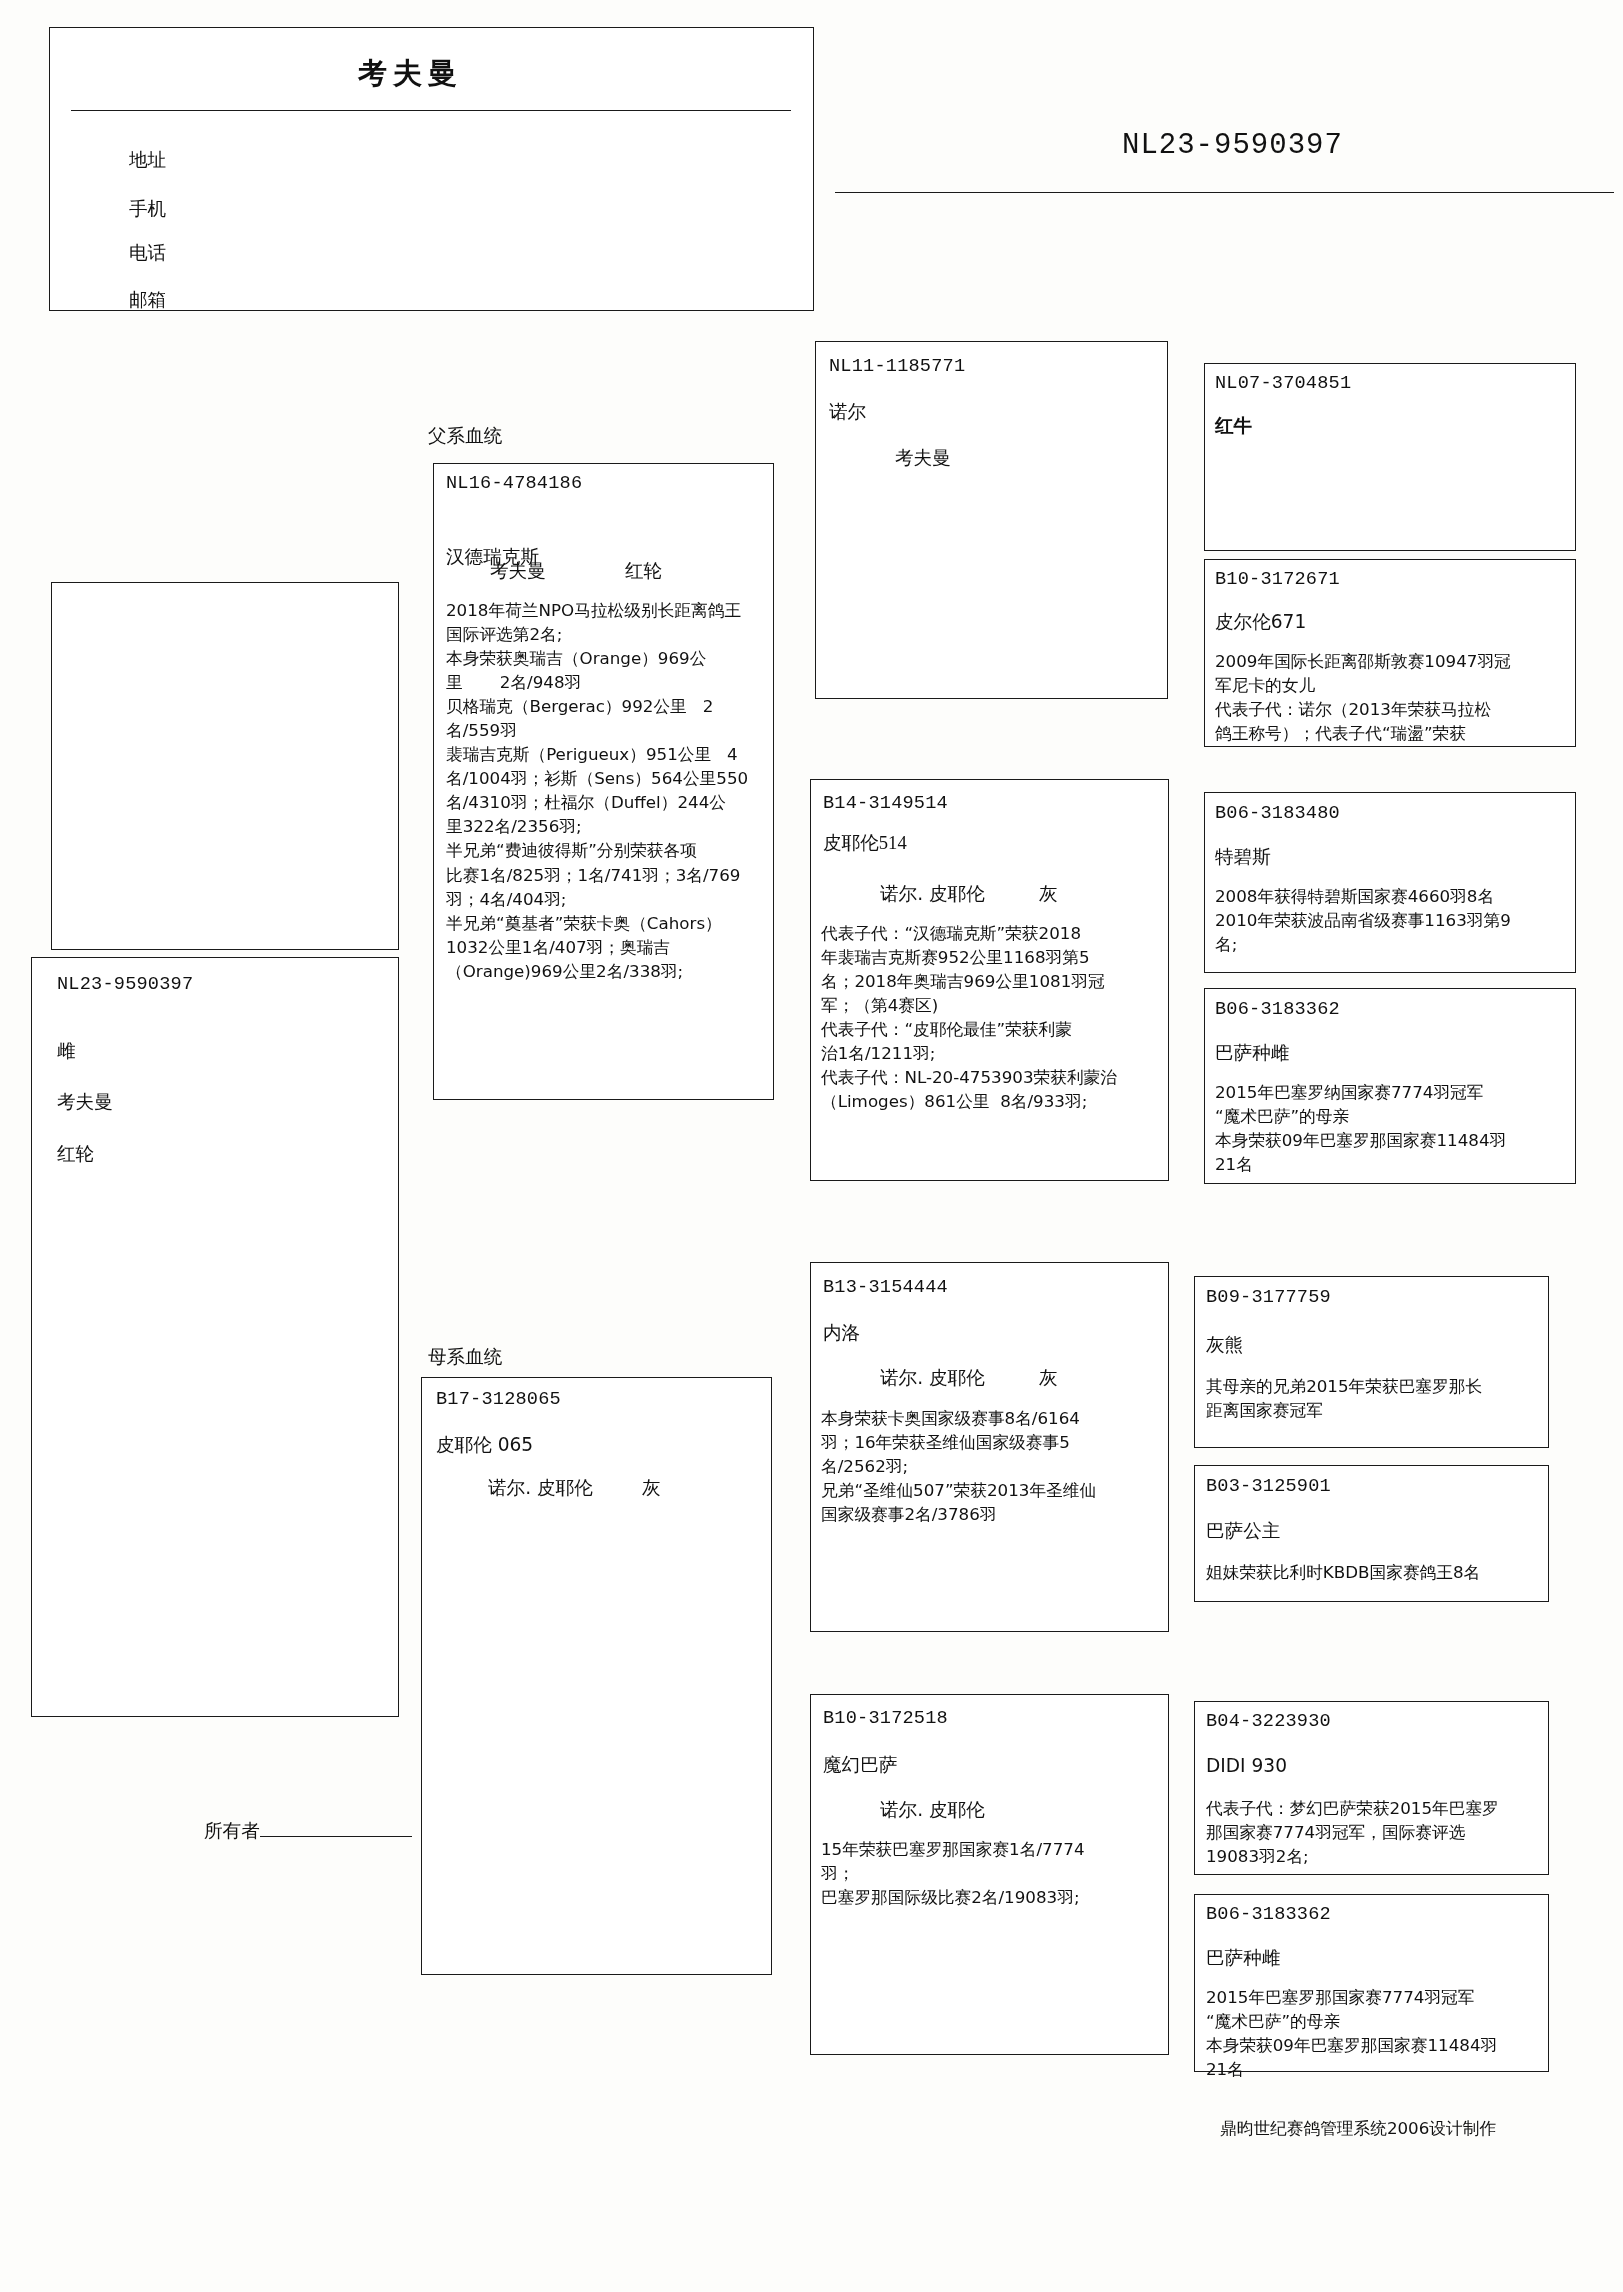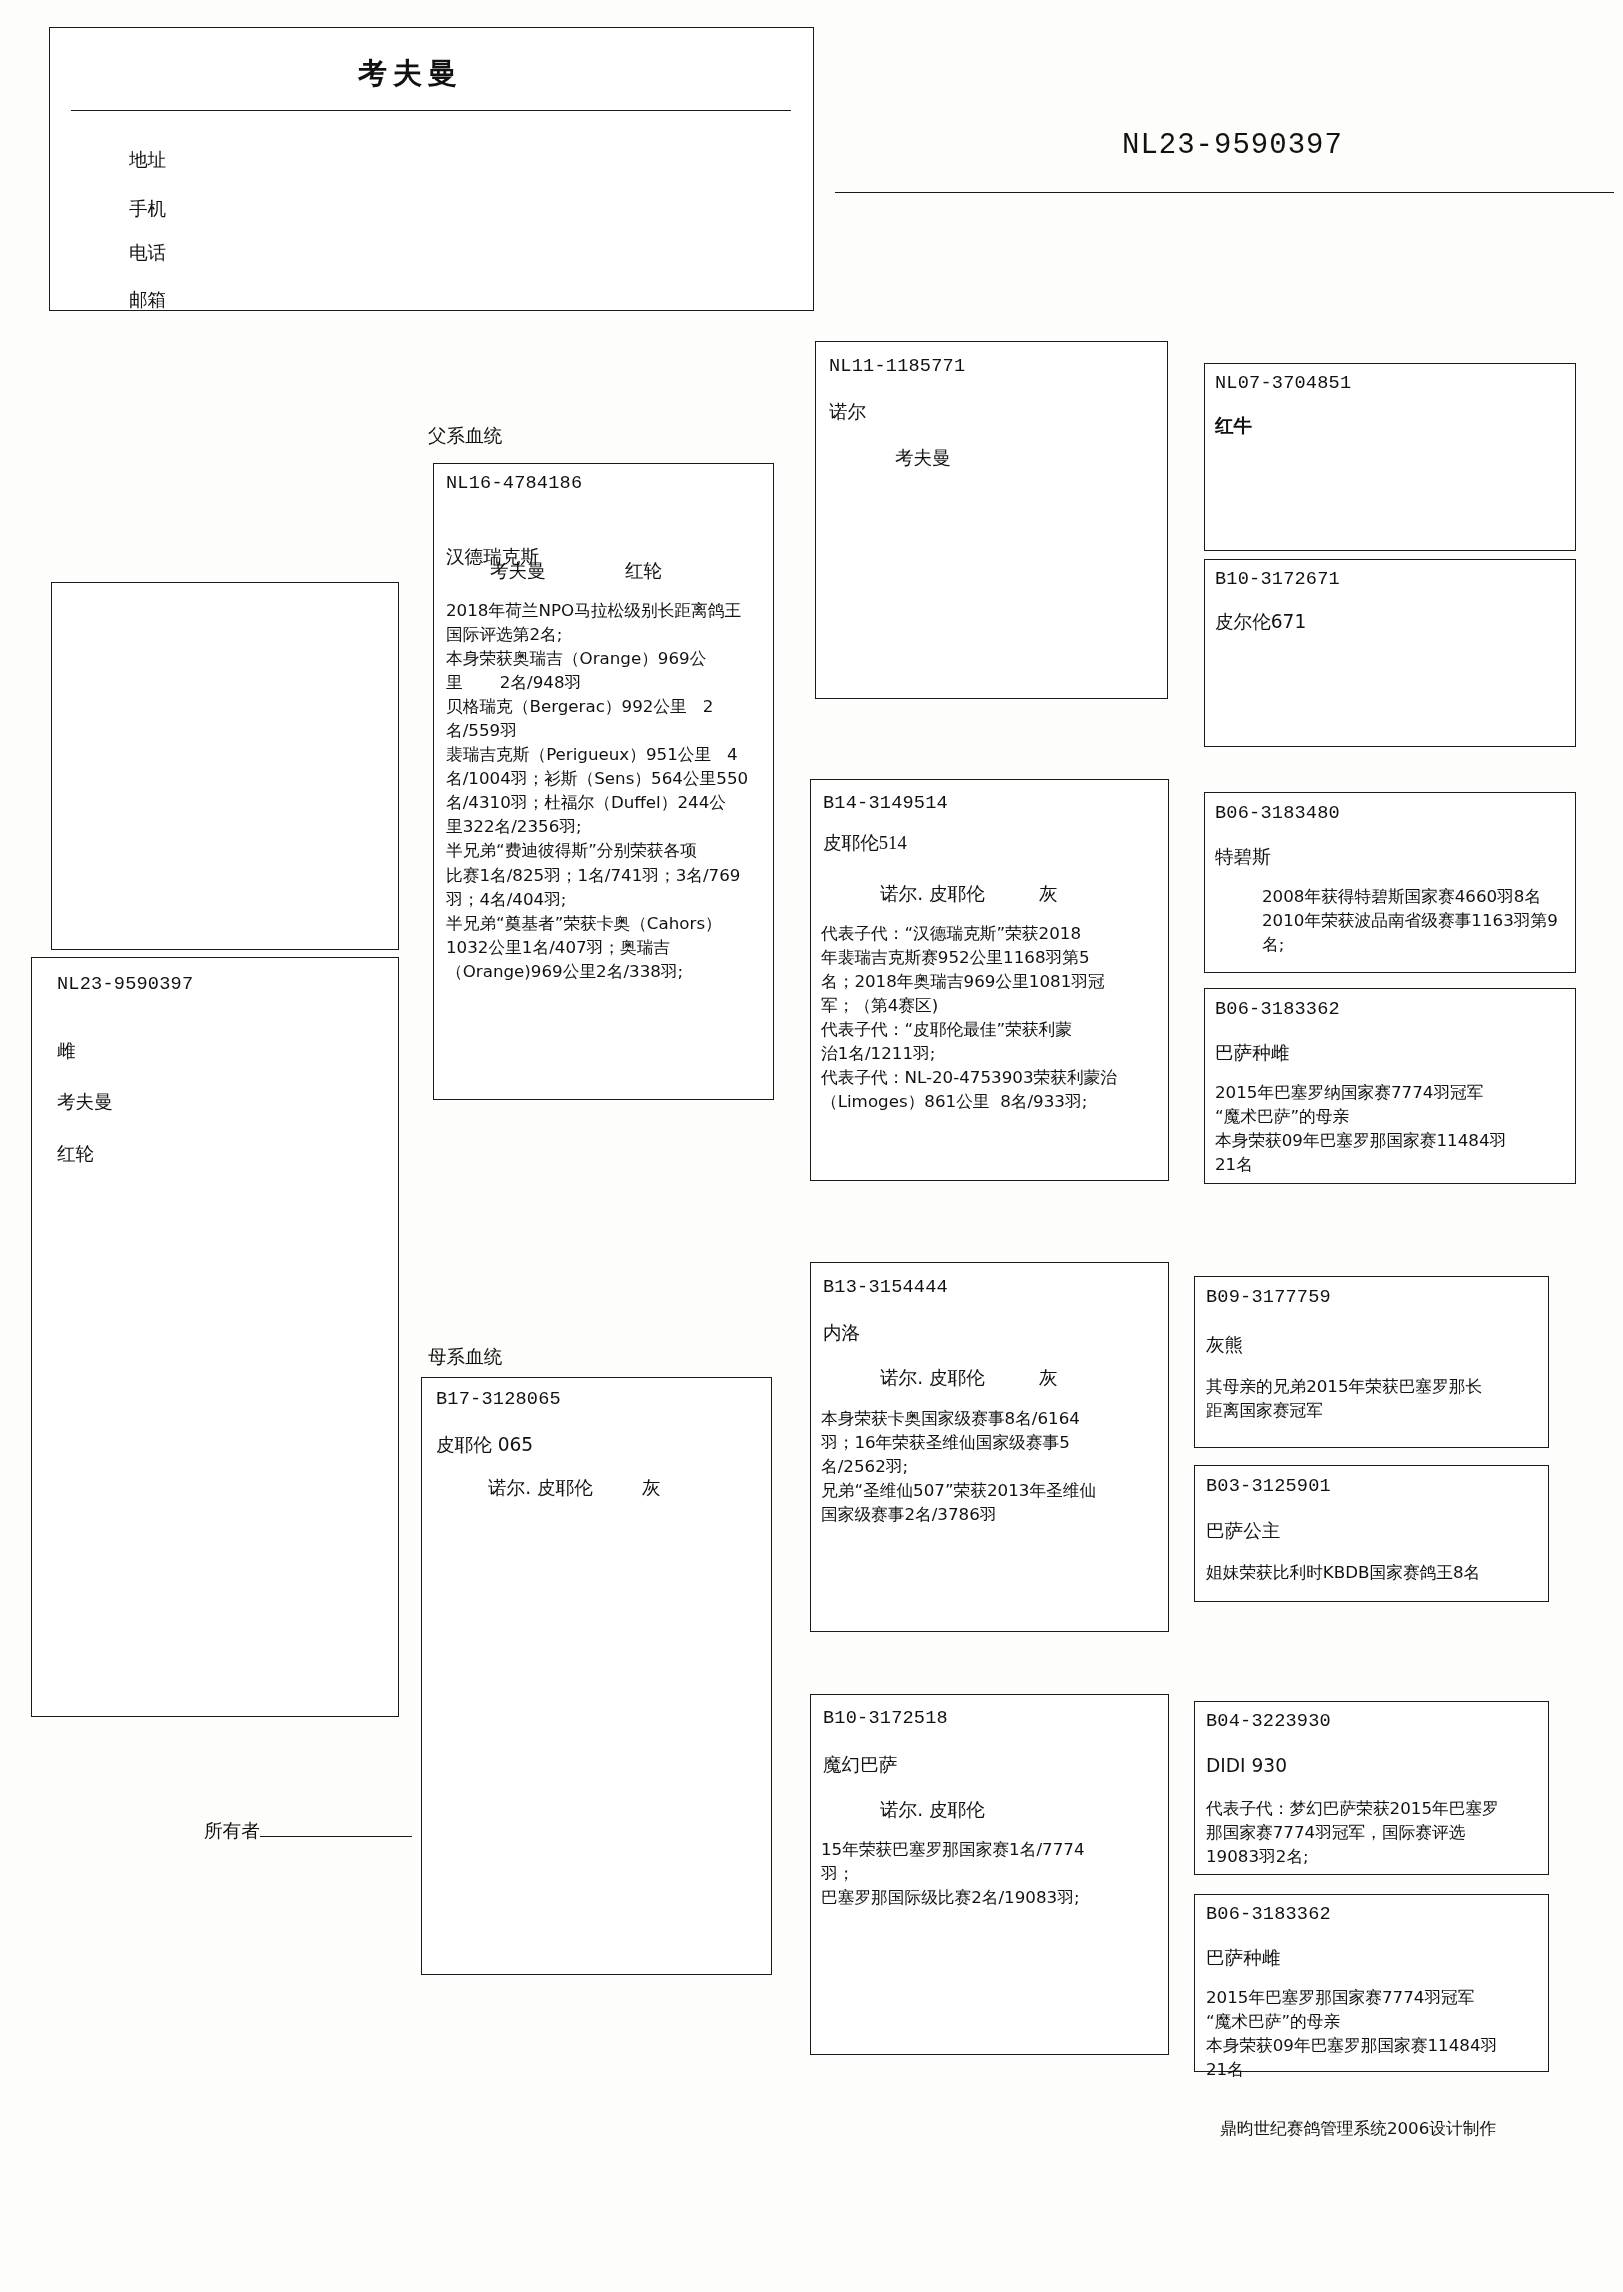--- a/index.html
+++ b/index.html
@@ -185,25 +185,29 @@
 羽；
 巴塞罗那国际级比赛2名/19083羽;</div>
 
   <div class="box" style="left:1204px; top:363px; width:372px; height:188px;"></div>
   <div class="t code" style="left:1215px; top:372px;">NL07-3704851</div>
   <div class="t cn" style="left:1215px; top:414px;font-weight:bold;">红牛</div>
 
   <div class="box" style="left:1204px; top:559px; width:372px; height:188px;"></div>
   <div class="t code" style="left:1215px; top:568px;">B10-3172671</div>
   <div class="t cn" style="left:1215px; top:610px;">皮尔伦671</div>
+  <div class="t body-txt" style="left:1215px; top:649px; width:358px;">2009年国际长距离邵斯敦赛10947羽冠
+军尼卡的女儿
+代表子代：诺尔（2013年荣获马拉松
+鸽王称号）；代表子代“瑞盪”荣获</div>
 
   <div class="box" style="left:1204px; top:792px; width:372px; height:181px;"></div>
   <div class="t code" style="left:1215px; top:802px;">B06-3183480</div>
   <div class="t cn" style="left:1215px; top:845px;">特碧斯</div>
-  <div class="t body-txt" style="left:1262px; top:884px; width:358px;">2008年获得特碧斯国家赛4660羽8名
+  <div class="t body-txt" style="left:1215px; top:884px; width:358px;">2008年获得特碧斯国家赛4660羽8名
 2010年荣获波品南省级赛事1163羽第9
 名;</div>
 
   <div class="box" style="left:1204px; top:988px; width:372px; height:196px;"></div>
   <div class="t code" style="left:1215px; top:998px;">B06-3183362</div>
   <div class="t cn" style="left:1215px; top:1041px;">巴萨种雌</div>
   <div class="t body-txt" style="left:1215px; top:1080px; width:358px;">2015年巴塞罗纳国家赛7774羽冠军
 “魔术巴萨”的母亲
 本身荣获09年巴塞罗那国家赛11484羽
 21名</div>

